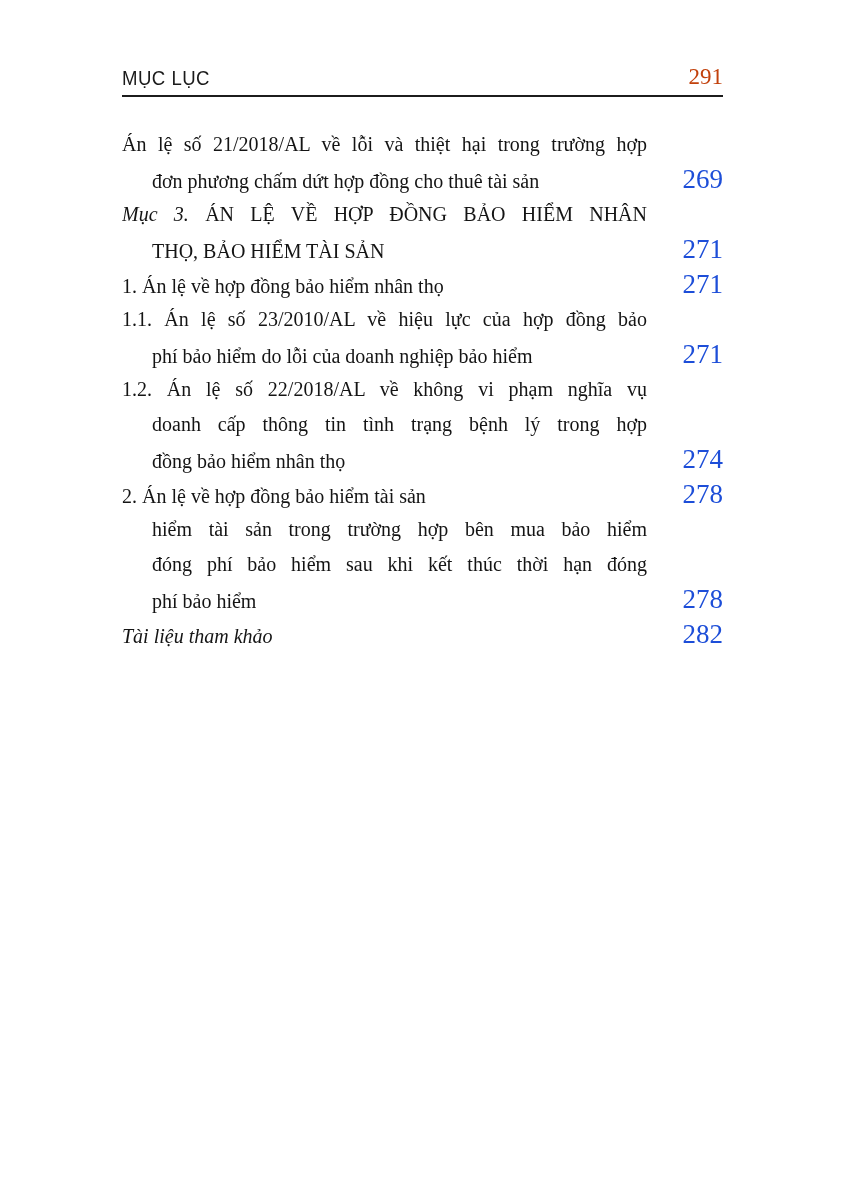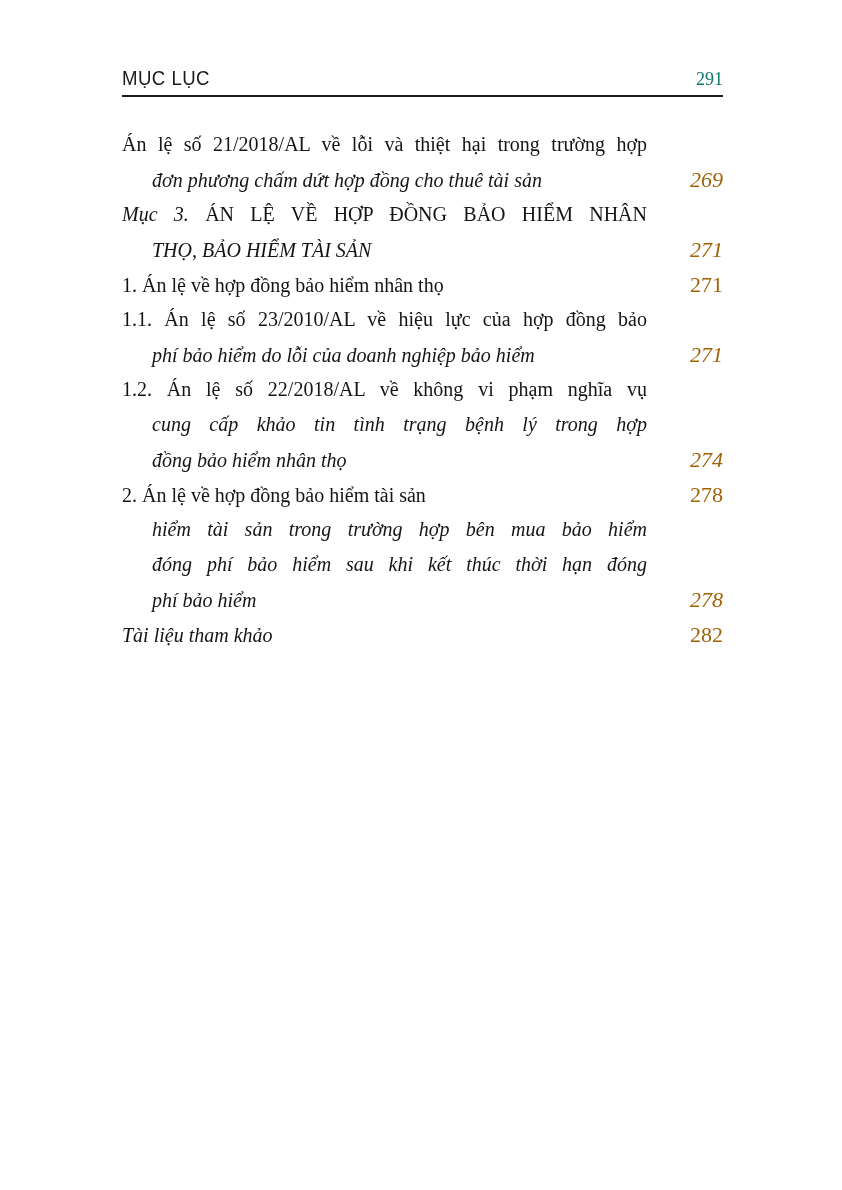--- a/index.html
+++ b/index.html
@@ -33,22 +33,22 @@
   .header .title {
     font-family: "Liberation Sans", "DejaVu Sans", sans-serif;
     font-size: 20px;
     font-weight: 500;
     letter-spacing: 0.5px;
     transform: scaleX(0.93);
     transform-origin: left bottom;
     color: #1a1a1a;
   }
   .header .folio {
-    font-size: 18px;
-    color: #0f766e;
+    font-size: 23px;
+    color: #c2410c;
   }
   
   .toc {
     position: absolute;
     left: 122px;
     top: 127px;
     width: 601px;
   }
   .line {
     height: 35px;
@@ -71,25 +71,25 @@
   }
   
   .line.last {
     display: flex;
     justify-content: space-between;
     align-items: baseline;
     box-sizing: border-box;
   }
   .line.last .txt { white-space: nowrap; }
   
-  .line.cont { padding-left: 30px; font-style: italic; }
+  .line.cont { padding-left: 30px; }
   .pg {
-    font-size: 22px;
+    font-size: 27px;
     padding-left: 12px;
-    color: #a16207;
+    color: #1d4ed8;
   }
   .it { font-style: italic; }
 </style>
 </head>
 <body>
 
 <div class="page">
   <div class="header">
     <span class="title">MỤC LỤC</span>
     <span class="folio">291</span>
@@ -118,21 +118,21 @@
       </div>
       <div>
         <div class="line mid"><span class="txt"><span>1.1. Án lệ số 23/2010/AL về hiệu lực của hợp đồng bảo</span></span></div>
         <div class="line last cont">
           <span class="txt"><span>phí bảo hiểm do lỗi của doanh nghiệp bảo hiểm</span></span>
           <span class="pg">271</span>
         </div>
       </div>
       <div>
         <div class="line mid"><span class="txt"><span>1.2. Án lệ số 22/2018/AL về không vi phạm nghĩa vụ</span></span></div>
-        <div class="line mid cont"><span class="txt"><span>cung cấp khảo tin tình trạng bệnh lý trong hợp</span></span></div>
+        <div class="line mid cont"><span class="txt"><span>doanh cấp thông tin tình trạng bệnh lý trong hợp</span></span></div>
         <div class="line last cont">
           <span class="txt"><span>đồng bảo hiểm nhân thọ</span></span>
           <span class="pg">274</span>
         </div>
       </div>
       <div>
         <div class="line last">
           <span class="txt"><span>2. Án lệ về hợp đồng bảo hiểm tài sản</span></span>
           <span class="pg">278</span>
         </div>

